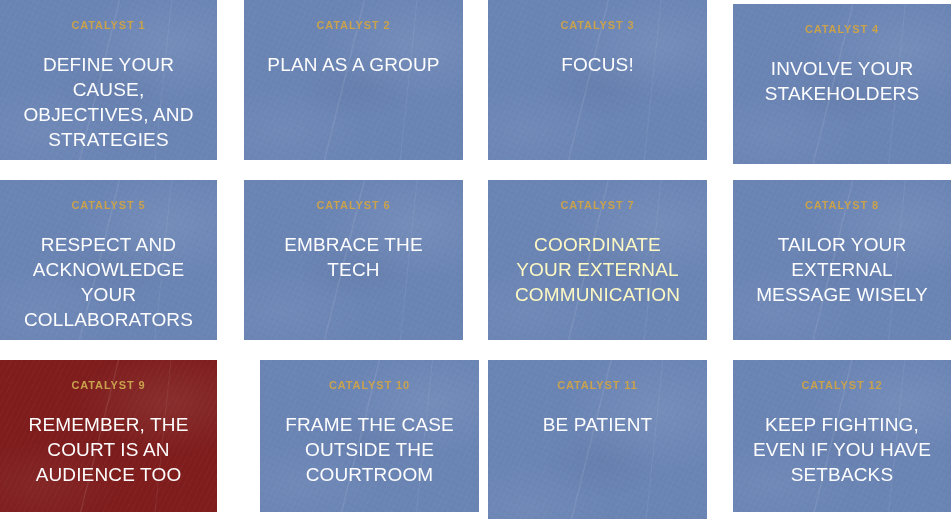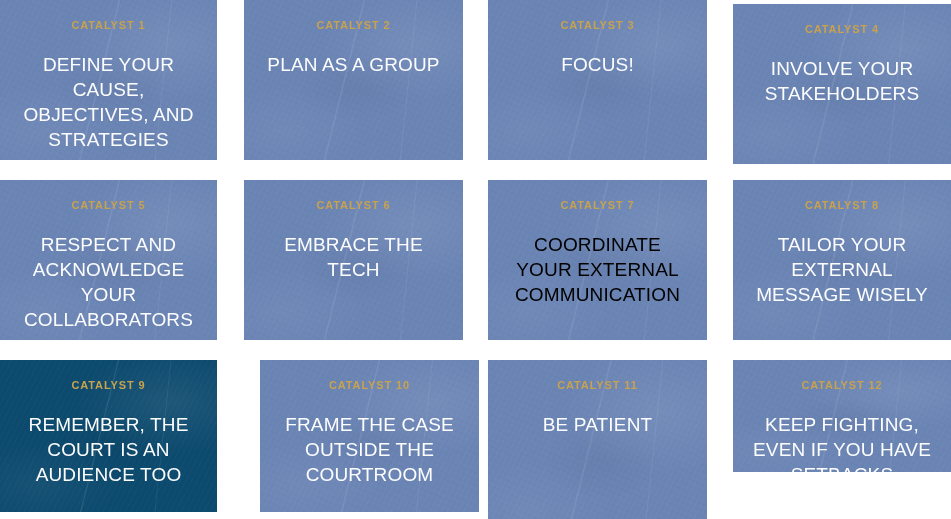--- a/index.html
+++ b/index.html
@@ -135,32 +135,32 @@
       <div class="card-inner">
         <div class="eyebrow" style="color: rgb(201, 162, 77);">CATALYST 6</div>
         <div class="headline" style="color: rgb(253, 253, 254);">EMBRACE THE TECH</div>
       </div>
     </div>
     <div class="card" style="left: 488px; top: 180px; width: 219px; height: 160px; background-color: rgb(106, 132, 180);">
       <div class="tex"></div>
       <div class="scratch"></div>
       <div class="card-inner">
         <div class="eyebrow" style="color: rgb(201, 162, 77);">CATALYST 7</div>
-        <div class="headline" style="color: #000000;">COORDINATE YOUR EXTERNAL COMMUNICATION</div>
+        <div class="headline" style="color: #fef9c3;">COORDINATE YOUR EXTERNAL COMMUNICATION</div>
       </div>
     </div>
     <div class="card" style="left: 733px; top: 180px; width: 218px; height: 160px; background-color: rgb(106, 132, 180);">
       <div class="tex"></div>
       <div class="scratch"></div>
       <div class="card-inner">
         <div class="eyebrow" style="color: rgb(201, 162, 77);">CATALYST 8</div>
         <div class="headline" style="color: rgb(253, 253, 254);">TAILOR YOUR EXTERNAL MESSAGE WISELY</div>
       </div>
     </div>
-    <div class="card" style="left: 0px; top: 360px; width: 217px; height: 152px; background-color: #0c4a6e;">
+    <div class="card" style="left: 0px; top: 360px; width: 217px; height: 152px; background-color: #7f1d1d;">
       <div class="tex"></div>
       <div class="scratch"></div>
       <div class="card-inner">
         <div class="eyebrow" style="color: rgb(201, 162, 77);">CATALYST 9</div>
         <div class="headline" style="color: rgb(253, 253, 254);">REMEMBER, THE COURT IS AN AUDIENCE TOO</div>
       </div>
     </div>
     <div class="card" style="left: 260px; top: 360px; width: 219px; height: 152px; background-color: rgb(106, 132, 180);">
       <div class="tex"></div>
       <div class="scratch"></div>
@@ -170,21 +170,21 @@
       </div>
     </div>
     <div class="card" style="left: 488px; top: 360px; width: 219px; height: 184px; background-color: rgb(106, 132, 180);">
       <div class="tex"></div>
       <div class="scratch"></div>
       <div class="card-inner">
         <div class="eyebrow" style="color: rgb(201, 162, 77);">CATALYST 11</div>
         <div class="headline" style="color: rgb(253, 253, 254);">BE PATIENT</div>
       </div>
     </div>
-    <div class="card" style="left: 733px; top: 360px; width: 218px; height: 112px; background-color: rgb(106, 132, 180);">
+    <div class="card" style="left: 733px; top: 360px; width: 218px; height: 152px; background-color: rgb(106, 132, 180);">
       <div class="tex"></div>
       <div class="scratch"></div>
       <div class="card-inner">
         <div class="eyebrow" style="color: rgb(201, 162, 77);">CATALYST 12</div>
         <div class="headline" style="color: rgb(253, 253, 254);">KEEP FIGHTING, EVEN IF YOU HAVE SETBACKS</div>
       </div>
     </div>
   </div>
 
 </body></html>

